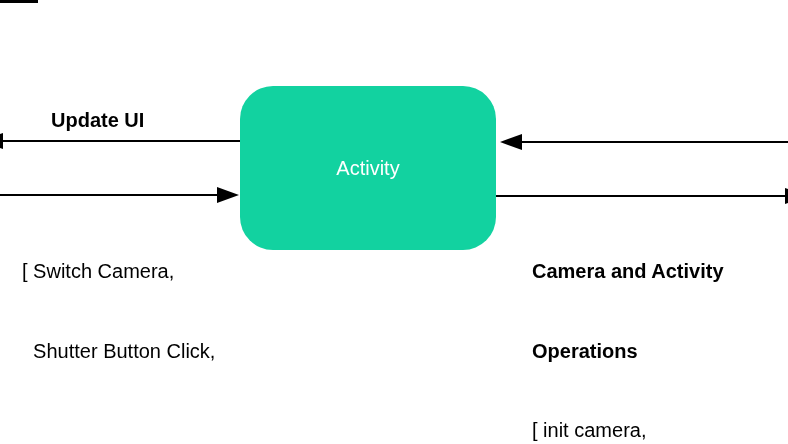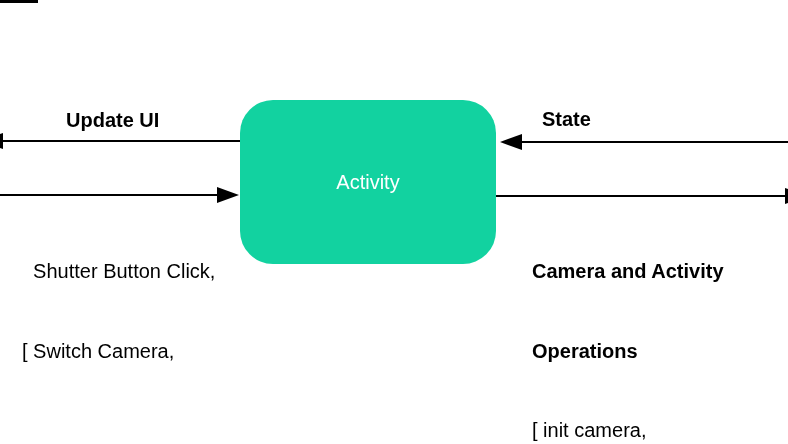--- a/index.html
+++ b/index.html
@@ -37,36 +37,36 @@
   }
   .text-block {
     position: absolute;
     font-size: 20px;
     line-height: 26.5px;
     white-space: pre;
   }
   .bold { font-weight: bold; }
   .activity-box {
     position: absolute;
-    left: 240px; top: 100px;
+    left: 240px; top: 86px;
     width: 256px; height: 164px;
     background: var(--accent, #12D2A0);
     border-radius: 33px;
     display: flex;
     align-items: center;
     justify-content: center;
   }
   .activity-box span {
     color: var(--activity_text, #ffffff);
     font-size: 20px;
   }
   
   #top-left-mark { left: 0; top: 2; width: 38px; height: 3px; }
 
-  #update-ui-label { left: 66px; top: 107px; }
+  #update-ui-label { left: 51px; top: 107px; }
   #update-ui-line { left: 0; top: 140px; width: 240px; }
   #update-ui-arrowhead { left: -19px; top: 133px; }
 
   #actions-line { left: 0; top: 194px; width: 220px; }
   #actions-arrowhead { left: 217px; top: 187px; }
   #actions-block { left: 22px; top: 205px; }
 
   #state-block { left: 542px; top: 53px; }
   #state-line { left: 519px; top: 141px; width: 269px; }
   #state-arrowhead { left: 500px; top: 134px; }
@@ -82,33 +82,32 @@
 
   <div class="mark" id="top-left-mark"></div>
 
   <div class="text-block bold" id="update-ui-label">Update UI</div>
   <div class="hline" id="update-ui-line"></div>
   <div class="arrow-left" id="update-ui-arrowhead"></div>
 
   <div class="hline" id="actions-line"></div>
   <div class="arrow-right" id="actions-arrowhead"></div>
   <div class="text-block" id="actions-block">
+    <div>[ Switch Camera,</div>
     <div>  Shutter Button Click,</div>
-    <div>[ Switch Camera,</div>
     
     
     
   </div>
 
   <div class="activity-box">
     <span>Activity</span>
   </div>
 
   <div class="text-block" id="state-block">
-    <div class="bold">State</div>
   </div>
   <div class="hline" id="state-line"></div>
   <div class="arrow-left" id="state-arrowhead"></div>
 
   <div class="hline" id="operations-line"></div>
   <div class="arrow-right" id="operations-arrowhead"></div>
   <div class="text-block" id="operations-block">
     <div class="bold">Camera and Activity</div>
     <div class="bold">Operations</div>
     <div>[ init camera,</div>

